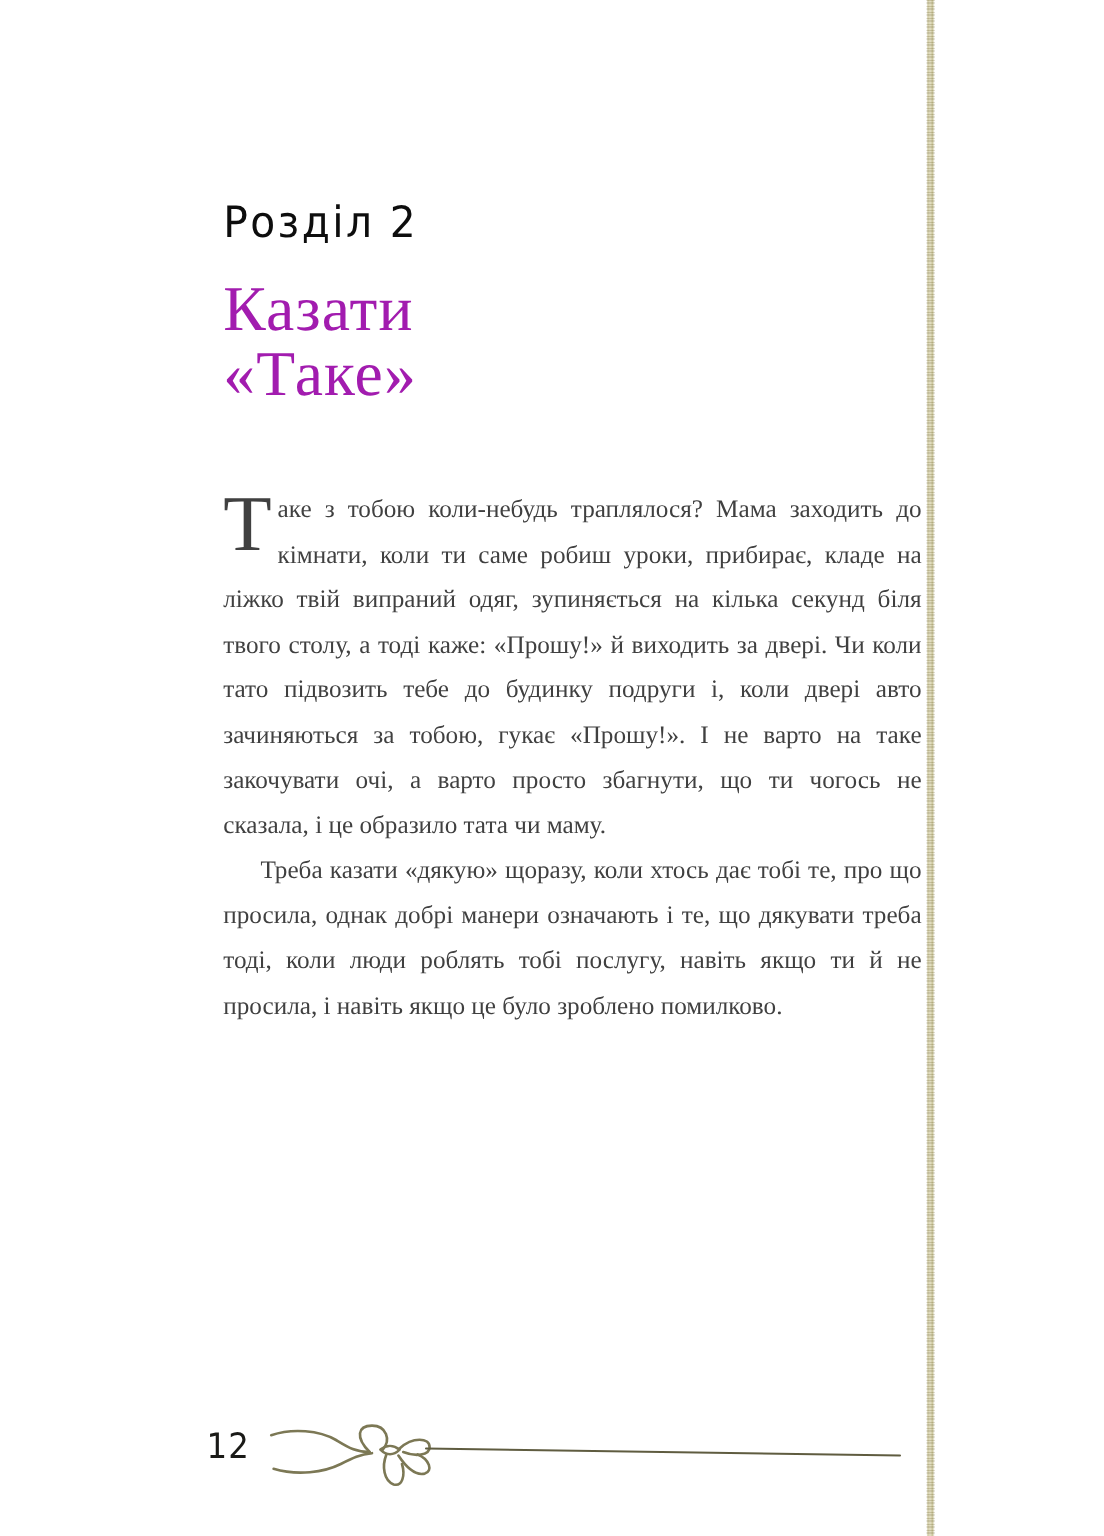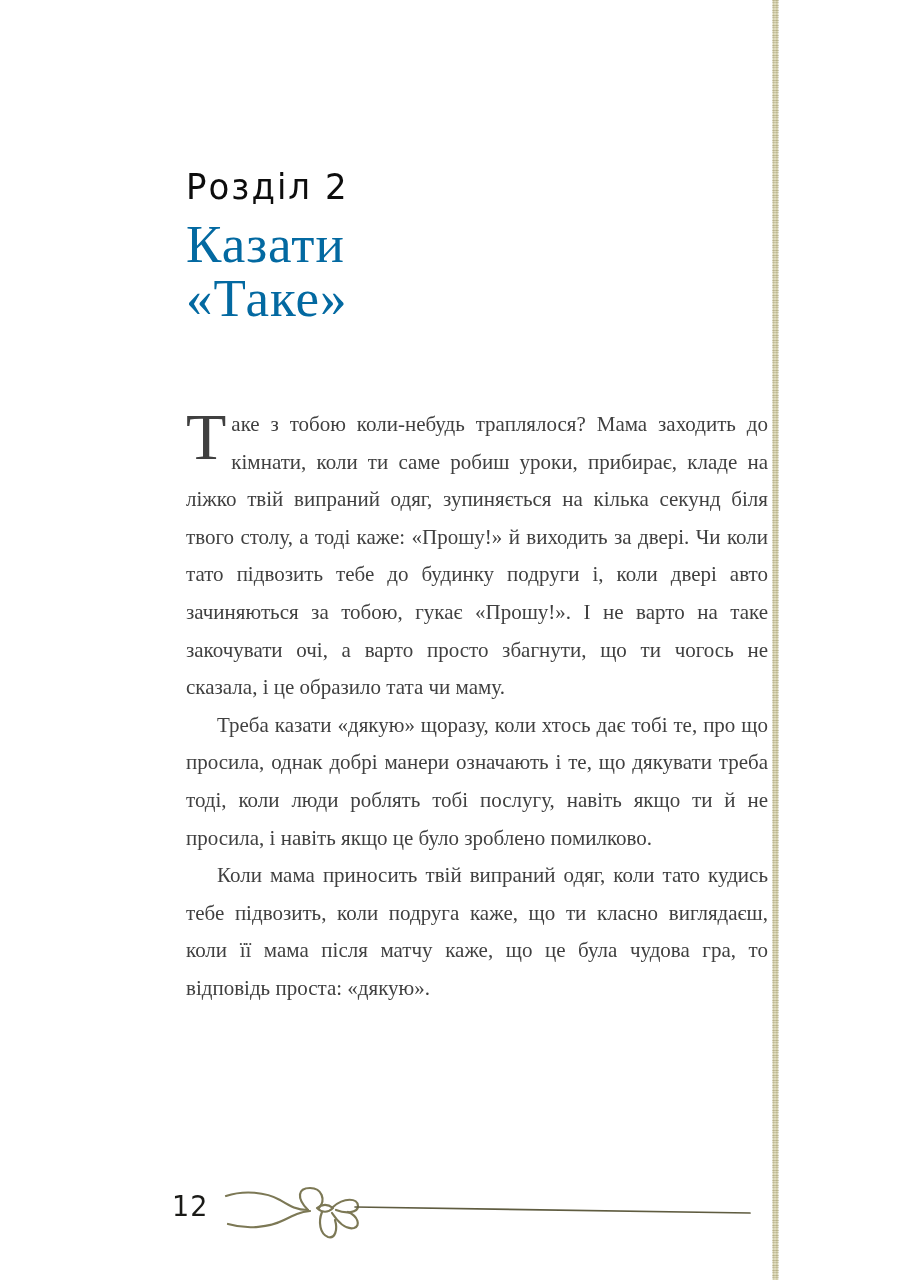--- a/index.html
+++ b/index.html
@@ -65,27 +65,27 @@
   .chapter-number {
     font-family: "DejaVu Sans", sans-serif;
     font-size: 34px;
     letter-spacing: 2px;
     font-weight: 400;
     color: #0d0d0d;
     line-height: 1.1;
     transform: scaleY(1.06);
   }
   .chapter-title {
-    margin-top: 12px;
+    margin-top: 26px;
     font-family: "Liberation Serif", "DejaVu Serif", serif;
     font-size: 53px;
     line-height: 1.02;
     font-weight: 400;
     letter-spacing: 1px;
-    color: #0369a1;
+    color: #a21caf;
   }
   .chapter-title .t-line {
     display: block;
   }
 
   
   .body-text {
     position: absolute;
     top: 406px;
     left: 186px;
@@ -157,21 +157,20 @@
     <div class="chapter-number">Розділ 2</div>
     <h1 class="chapter-title">
       <span class="t-line">Казати</span>
       <span class="t-line">«Таке»</span>
     </h1>
   </div>
 
   <div class="body-text">
     <p class="first">Таке з тобою коли-небудь траплялося? Мама заходить до кімнати, коли ти саме робиш уроки, прибирає, кладе на ліжко твій випраний одяг, зупиняється на кілька секунд біля твого столу, а тоді каже: «Прошу!» й виходить за двері. Чи коли тато підвозить тебе до будинку подруги і, коли двері авто зачиняються за тобою, гукає «Прошу!». І не варто на таке закочувати очі, а варто просто збагнути, що ти чогось не сказала, і це образило тата чи маму.</p>
     <p>Треба казати «дякую» щоразу, коли хтось дає тобі те, про що просила, однак добрі манери означають і те, що дякувати треба тоді, коли люди роблять тобі послугу, навіть якщо ти й не просила, і навіть якщо це було зроблено помилково.</p>
-    <p>Коли мама приносить твій випраний одяг, коли тато кудись тебе підвозить, коли подруга каже, що ти класно виглядаєш, коли її мама після матчу каже, що це була чудова гра, то відповідь проста: «дякую».</p>
   </div>
 
   <div class="footer">
     <div class="page-number">12</div>
 
     <div class="ornament">
       <svg viewBox="0 0 540 72" xmlns="http://www.w3.org/2000/svg" aria-hidden="true">
         <g fill="none" stroke="#7c7855" stroke-width="2.2" stroke-linecap="round" stroke-linejoin="round">
 
           <path d="M4 16 C 22 10, 44 12, 58 20 C 68 26, 74 30, 86 30"></path>

